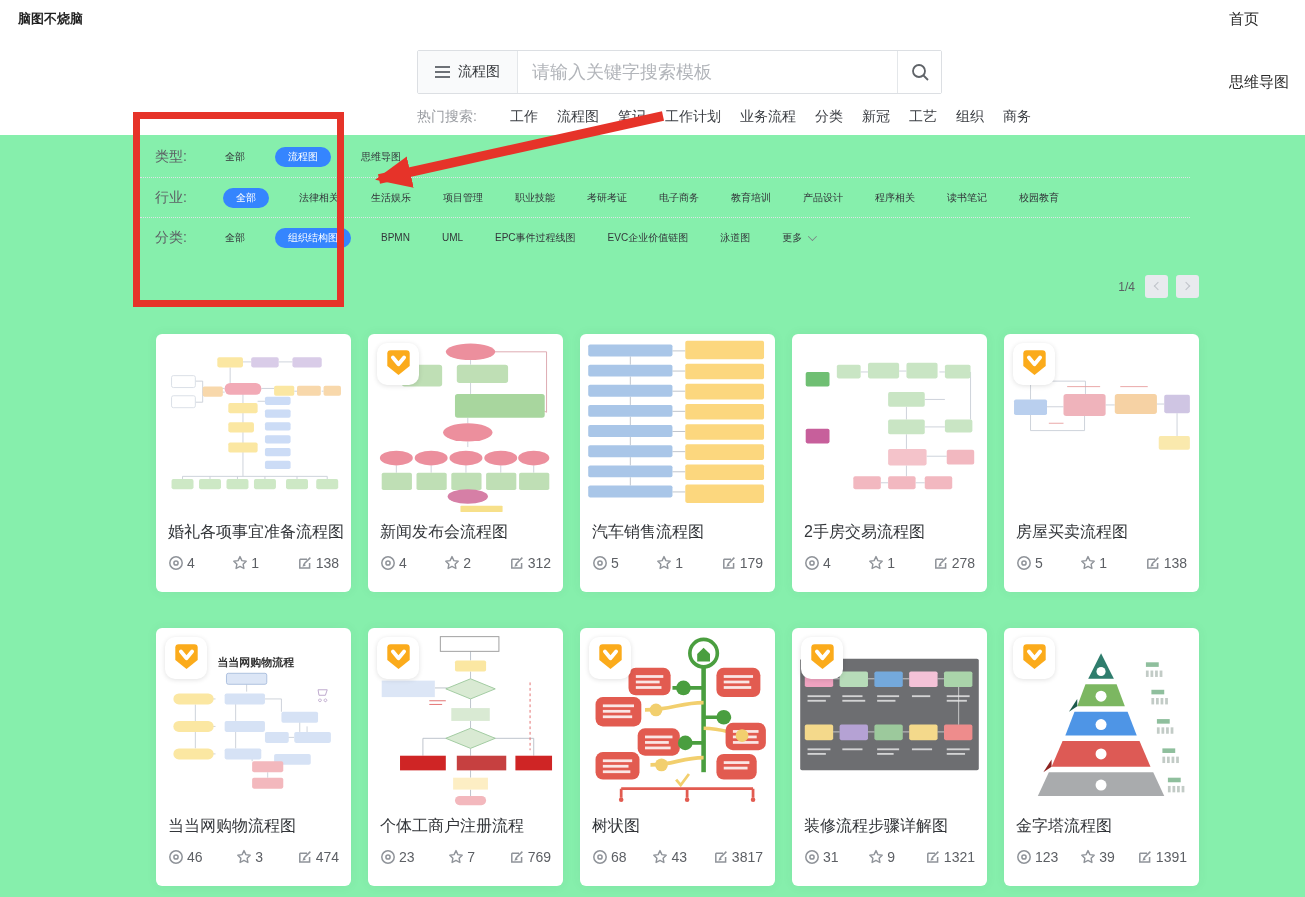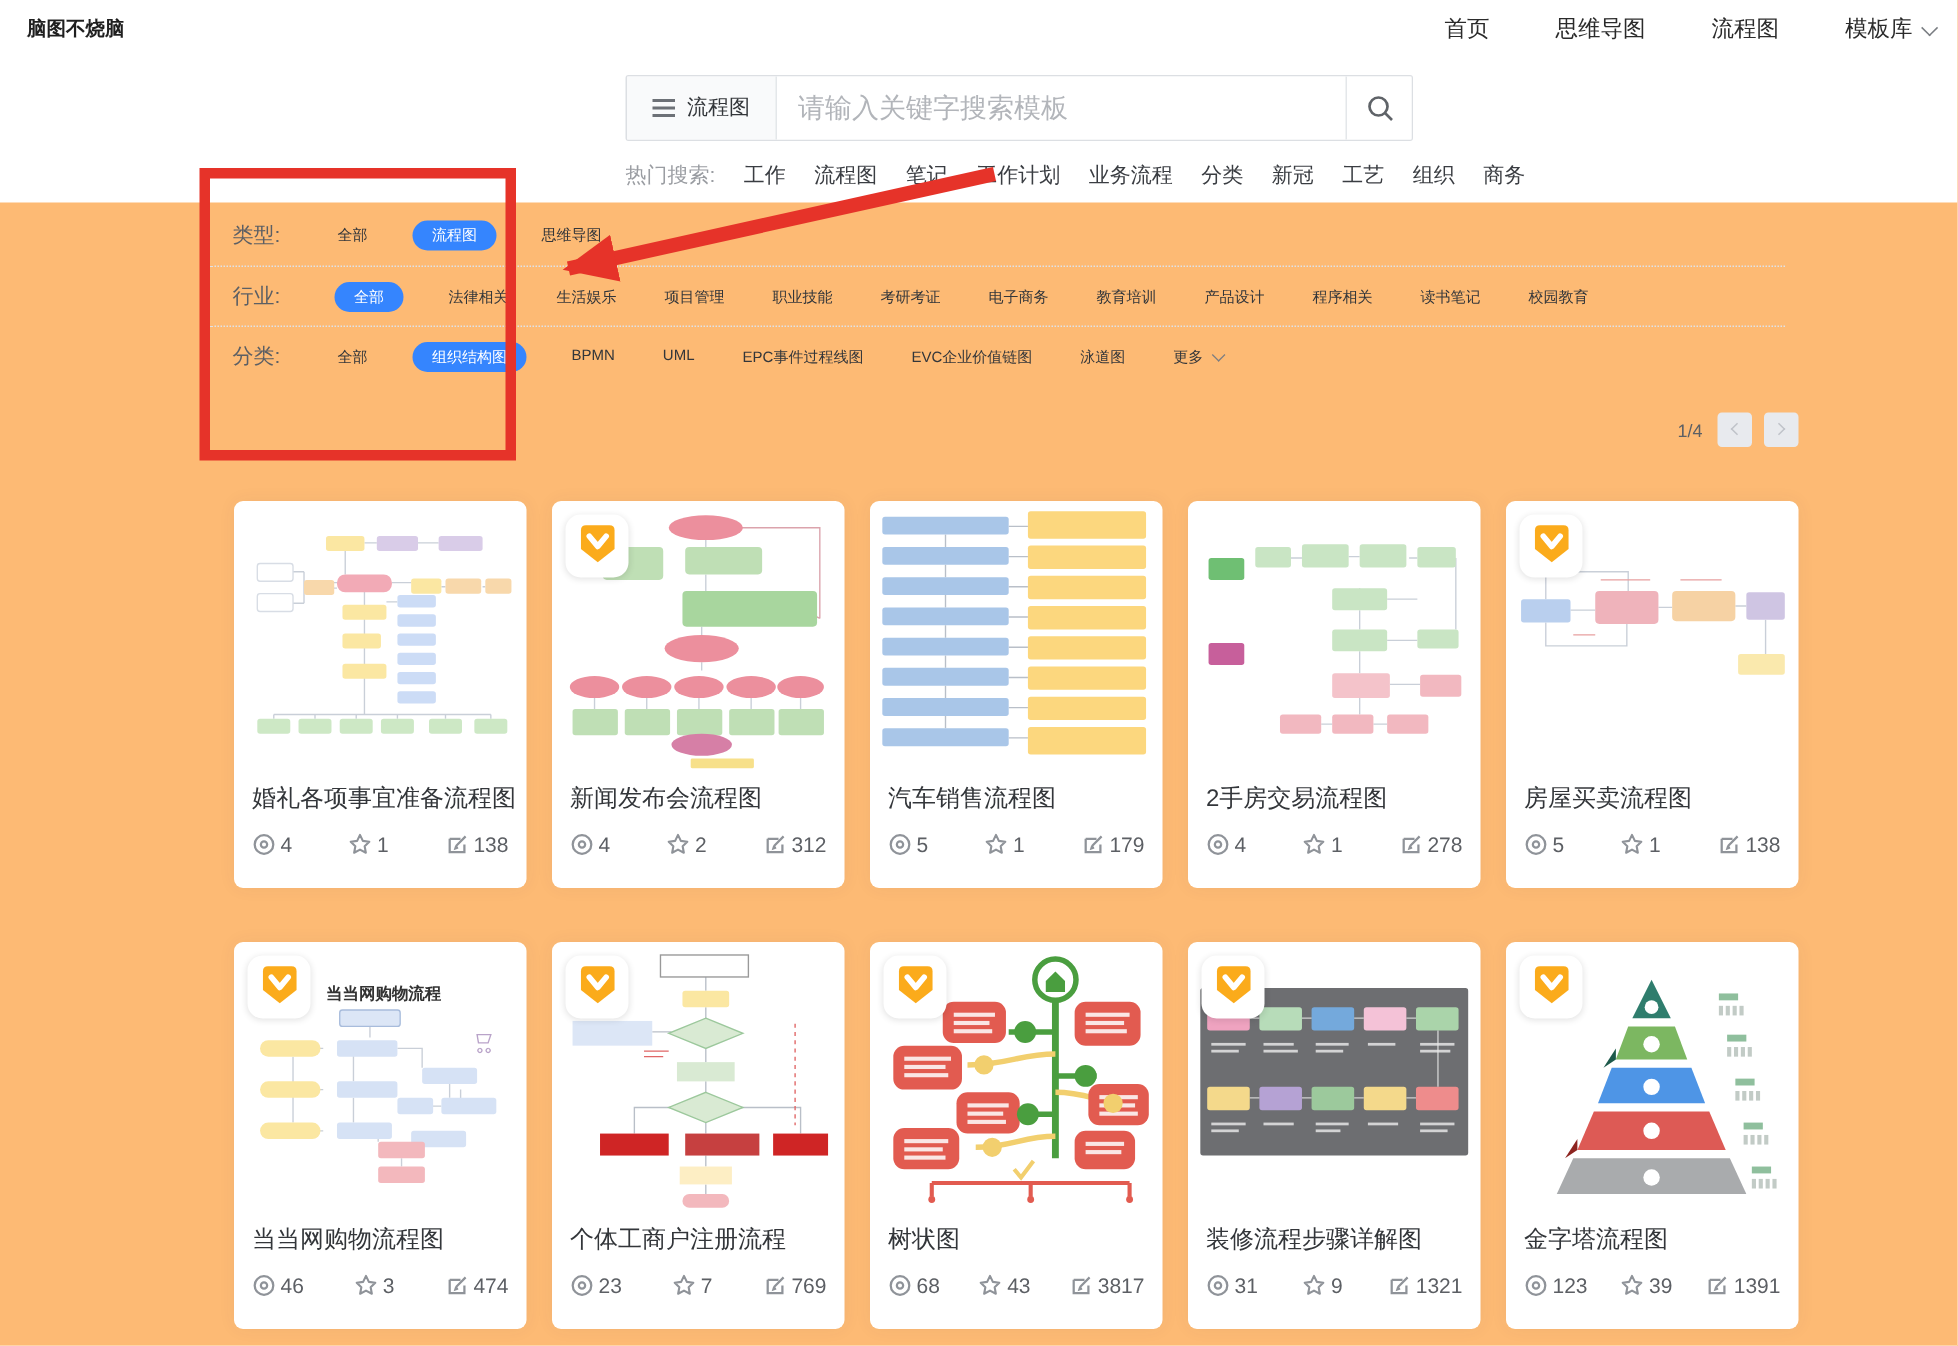--- a/index.html
+++ b/index.html
@@ -1,38 +1,38 @@
 <!DOCTYPE html>
 <html><head>
 <meta charset="utf-8">
 <style>
   * { margin:0; padding:0; box-sizing:border-box; }
   html,body { width:1305px; height:897px; }
   body { position:relative; font-family:"Liberation Sans", sans-serif; background:#fff; overflow:hidden; }
 
   
   .logo { position:absolute; left:18px; top:10px; font-size:13px; font-weight:700; color:#1f1f1f; cursor:pointer; }
-  .nav { position:absolute; right:16px; top:10px; display:flex; gap:44px; font-size:15px; color:#2b2b2b; }
+  .nav { position:absolute; right:16px; top:10px; display:flex; gap:44px; font-size:15px; color:#2b2b2b;flex-direction:column; }
   .nav-item { display:flex; align-items:center; gap:6px; cursor:pointer; }
   .chev { width:8px; height:8px; border-right:1.5px solid #7a7d82; border-bottom:1.5px solid #7a7d82; transform:rotate(45deg) translateY(-2px); }
 
   
   .search-box { position:absolute; left:417px; top:50px; width:525px; height:44px; border:1px solid #dcdfe3; border-radius:2px; display:flex; background:#fff; }
   .search-cat { width:100px; background:#f9fafb; border-right:1px solid #e4e7ea; display:flex; align-items:center; justify-content:center; gap:8px; font-size:14px; color:#33363a; cursor:pointer; }
   .burger { display:flex; flex-direction:column; gap:3px; }
   .burger i { display:block; width:15px; height:2px; background:#6d7177; }
   .search-input { flex:1; border:none; outline:none; padding:0 14px; font-size:18px; color:#333; }
   .search-input::placeholder { color:#b2b5ba; }
   .search-btn { width:44px; background:#fff; border:none; border-left:1px solid #e4e7ea; display:flex; align-items:center; justify-content:center; cursor:pointer; }
-  .hot-row { position:absolute; left:417px; top:108px; display:flex; gap:19px; font-size:14px; }
+  .hot-row { position:absolute; left:417px; top:108px; display:flex; gap:33px; font-size:14px; }
   .hot-label { color:#9a9da2; }
   .hot-item { color:#3a3d42; cursor:pointer; }
 
   
-  .main { position:absolute; top:135px; left:0; width:1305px; height:762px; background:#fdba74; }
+  .main { position:absolute; top:135px; left:0; width:1305px; height:762px; background:#86efac; }
   .filters { position:absolute; left:140px; top:2px; width:1050px; }
   .filter-row { min-height:40px; display:flex; align-items:center; padding-left:15px; }
   .filter-row + .filter-row { border-top:1px dotted #dfe2e8; }
   .filter-label { width:46px; margin-right:22px; font-size:14px; color:#5c5f64; flex:none; }
   .filter-opts { display:flex; align-items:center; gap:28px; flex-wrap:nowrap; }
   .filter-opt { font-size:10px; color:#33363a; cursor:pointer; padding:3px 2px; white-space:nowrap; }
   .filter-opt.sel { background:#3585fe; color:#fff; border-radius:14px; padding:3px 13px; }
   .opt-more { display:flex; align-items:center; gap:5px; }
   .opt-more .chev { transform:rotate(45deg) translateY(-2px) scale(.8); }
 

